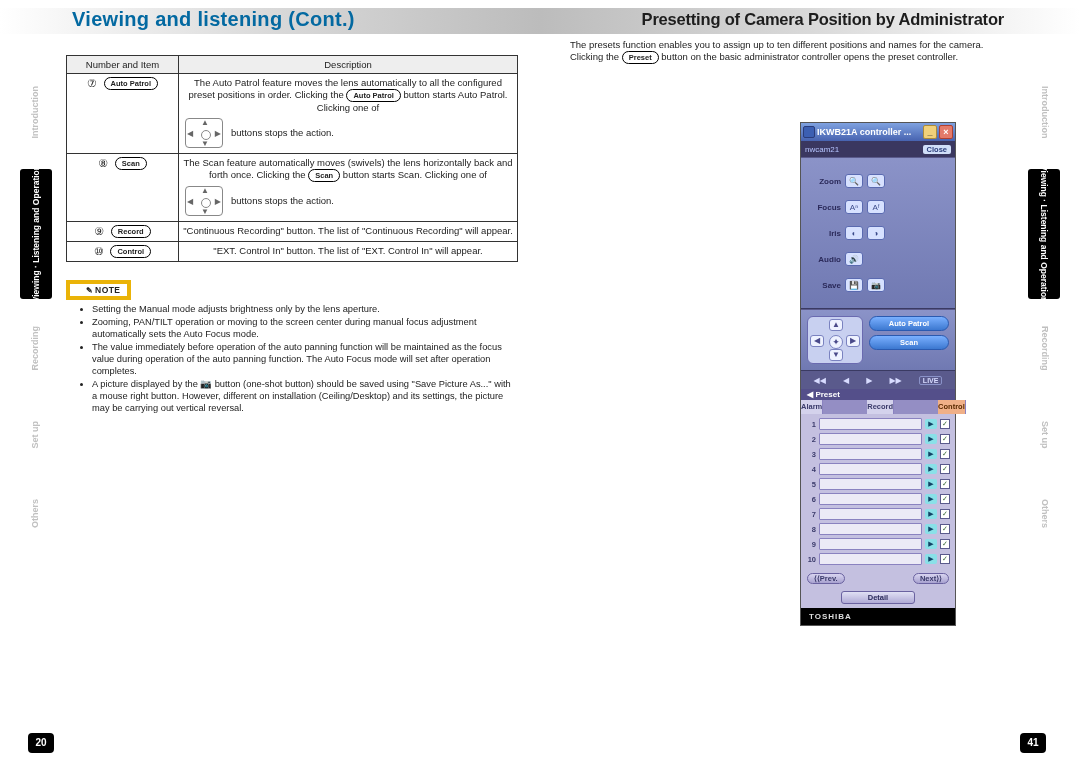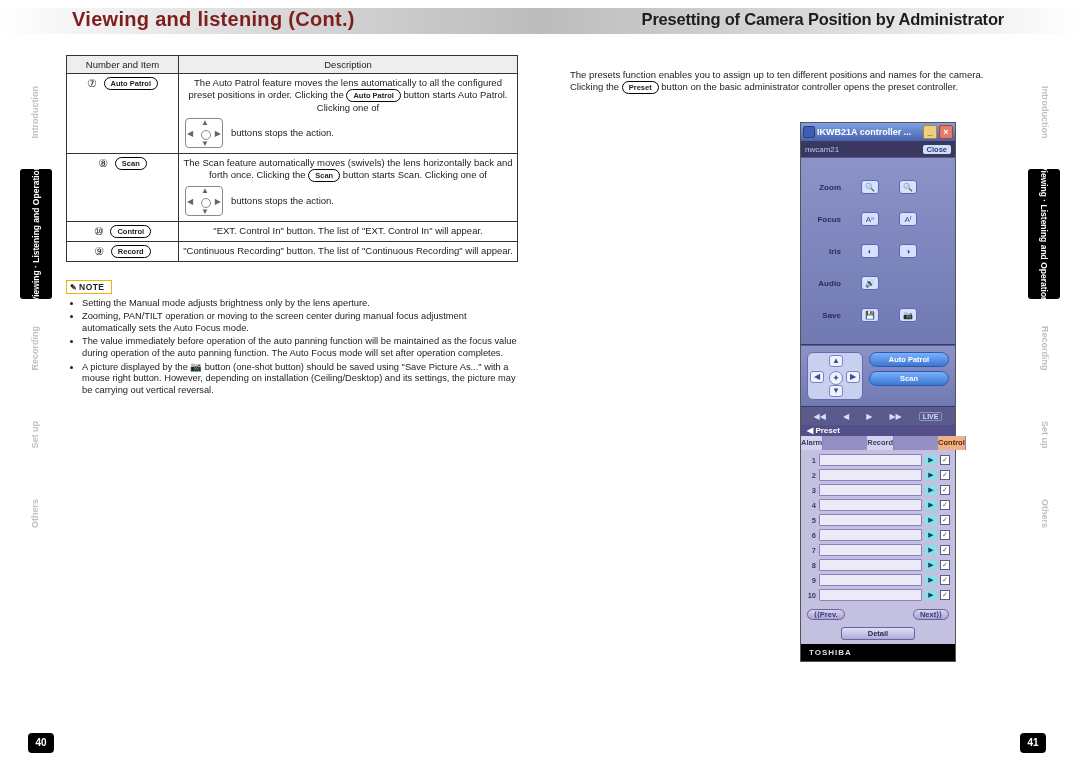--- a/index.html
+++ b/index.html
@@ -3,21 +3,21 @@
 <meta charset="utf-8">
 <style>
   * { box-sizing: border-box; margin: 0; padding: 0; }
   body { font-family: Arial, Helvetica, sans-serif; background: #fff; width: 1080px; height: 763px; position: relative; font-size: 10px; color: #222; }
   .page-wrap { display: flex; width: 1080px; height: 763px; }
   .page { width: 540px; height: 763px; position: relative; padding: 0; }
   .page-left { border-right: none; }
   .title-bg { position: absolute; height: 26px; top: 8px; }
   .title-left-bg { left: 0; right: 540px; background: linear-gradient(to right, #fff, #d9d9d9, #bcbcbc); }
   .title-right-bg { left: 540px; right: 0; background: linear-gradient(to right, #bcbcbc, #d9d9d9, #fff); }
-  .page-title-left { position: absolute; top: 8px; left: 72px; font-size: 20px; font-weight: bold; font-family: "Arial Black", Arial, sans-serif; color: #7f1d1d; letter-spacing: 0.3px; }
+  .page-title-left { position: absolute; top: 8px; left: 72px; font-size: 20px; font-weight: bold; font-family: "Arial Black", Arial, sans-serif; color: #0369a1; letter-spacing: 0.3px; }
   .page-title-right { position: absolute; top: 10px; right: 76px; font-size: 16.5px; font-weight: bold; font-family: "Arial Narrow", Arial, sans-serif; color: #1d1d1d; letter-spacing: -0.2px; }
 
   
   .side-tabs { position: absolute; top: 60px; width: 32px; }
   .page-left .side-tabs { left: 20px; }
   .page-right .side-tabs { right: 20px; }
   .tab { display: flex; align-items: center; justify-content: center; text-align: center; font-size: 9px; font-weight: bold; padding: 16px 2px; margin-bottom: 4px; border-radius: 3px; }
   .tab span { writing-mode: vertical-rl; text-orientation: mixed; white-space: nowrap; line-height: 1.05; }
   .page-left .tab span { transform: rotate(180deg); }
   .tab.inactive { color: #c0c0c0; }
@@ -40,40 +40,40 @@
   .arrowpad::before { content: ""; position: absolute; width: 8px; height: 8px; left: 15px; top: 11px; border: 1px solid #888; border-radius: 50%; }
   .arrowpad .ar { position: absolute; font-size: 8px; color: #666; }
   .arrowpad .au { left: 15px; top: -1px; }
   .arrowpad .ad { left: 15px; bottom: -1px; }
   .arrowpad .al { left: 1px; top: 10px; }
   .arrowpad .arr { right: 1px; top: 10px; }
   .desc-row-text { line-height: 1.25; }
   .desc-inline { display: flex; align-items: center; gap: 4px; margin-top: 2px; }
 
   .note-block { margin-top: 18px; }
-  .note-badge { display: inline-block; border: 1px solid #eab308; padding: 1px 7px 1px 3px; font-size: 8.5px; font-weight: bold; letter-spacing: 0.4px; }
+  .note-badge { display: inline-block; border: 4px solid #eab308; padding: 1px 7px 1px 16px; font-size: 8.5px; font-weight: bold; letter-spacing: 0.4px; }
   .note-badge::before { content: "✎"; font-size: 8px; margin-right: 2px; }
   .note-list { margin: 4px 0 0 16px; font-size: 9.3px; line-height: 1.25; padding: 0; }
-  .note-list li { margin-bottom: 2px; list-style: disc; }
+  .note-list li { margin-bottom: 2px; list-style: disc; margin-left: 10px; }
 
   
-  .right-content { position: absolute; top: 69px; right: 66px; left: 30px; font-size: 9.5px; line-height: 1.25; }
+  .right-content { position: absolute; top: 39px; right: 66px; left: 30px; font-size: 9.5px; line-height: 1.25; }
 
   .controller-panel { position: absolute; top: 122px; left: 260px; width: 156px; background: linear-gradient(#2b2a3a, #2b2a3a); border: 1px solid #555; font-family: Tahoma, Arial, sans-serif; }
   .cp-titlebar { height: 18px; background: linear-gradient(#7fa2e0, #4763b0); display: flex; align-items: center; padding: 0 2px; gap: 2px; font-size: 9px; color: #fff; font-weight: bold; }
   .cp-titlebar .cpicon { width: 12px; height: 12px; background: #3c5fb2; border: 1px solid #2a3c7a; border-radius: 2px; }
   .cp-titlebar .cptitle { flex: 1; white-space: nowrap; overflow: hidden; }
   .cp-titlebar .wbtn { width: 14px; height: 14px; background: #f0d07a; border: 1px solid #aa8a3a; border-radius: 2px; font-size: 9px; line-height: 12px; text-align: center; color: #333; }
   .cp-titlebar .wbtn.close { background: #e47a6a; border-color: #b04030; color: #fff; }
 
   .cp-camlabel { background: #3a3760; color: #b6c5ff; height: 16px; padding: 0 4px; display: flex; align-items: center; justify-content: space-between; font-size: 8px; }
   .closebtn { background: #d0def8; color: #2a3c7a; border-radius: 2px; padding: 0 4px; font-size: 7.5px; font-weight: bold; }
 
   .cp-sect { background: linear-gradient(#8b93c8, #7079b2); border-top: 1px solid #5a5a8c; border-bottom: 1px solid #3a3a62; padding: 4px 6px; }
-  .cp-row { display: flex; align-items: center; gap: 20px; margin: 18px 0; }
+  .cp-row { display: flex; align-items: center; gap: 4px; margin: 12px 0; }
   .cp-label { width: 34px; font-size: 8px; color: #2b2a5a; font-weight: bold; text-align: right; }
   .cp-icon { width: 18px; height: 14px; background: #d7e1ff; border: 1px solid #5a6ab0; border-radius: 3px; display: inline-flex; align-items: center; justify-content: center; font-size: 8px; color: #3a4a8a; }
 
   .cp-ptz { background: linear-gradient(#8b93c8, #7079b2); padding: 6px; display: flex; gap: 6px; border-top: 1px solid #5a5a8c; border-bottom: 1px solid #3a3a62; }
   .ptz-pad { width: 56px; height: 48px; background: #c8d0f0; border: 1px solid #6a6ab0; border-radius: 6px; position: relative; }
   .ptz-pad .pbtn { position: absolute; width: 14px; height: 12px; background: #eef2ff; border: 1px solid #7a82c0; border-radius: 3px; font-size: 8px; line-height: 10px; text-align: center; color: #4a4a8a; }
   .ptz-pad .pc { left: 21px; top: 18px; border-radius: 50%; width: 14px; height: 14px; font-size: 9px; line-height: 13px; }
   .ptz-pad .pu { left: 21px; top: 2px; }
   .ptz-pad .pd { left: 21px; bottom: 2px; }
   .ptz-pad .pl { left: 2px; top: 18px; }
@@ -170,46 +170,46 @@
                     <span class="ar au">▲</span>
                     <span class="ar ad">▼</span>
                     <span class="ar al">◀</span>
                     <span class="ar arr">▶</span>
                   </span>
                   <span>buttons stops the action.</span>
                 </div>
               </td>
             </tr>
             <tr>
+              <td class="numcol"><span class="circnum">⑨</span> <span class="pillbtn">Record</span></td>
+              <td>
+                <div class="desc-row-text">"Continuous Recording" button.  The list of "Continuous Recording" will appear.</div>
+              </td>
+            </tr>
+            <tr>
               <td class="numcol"><span class="circnum">⑩</span> <span class="pillbtn">Control</span></td>
               <td>
                 <div class="desc-row-text">"EXT. Control In" button.  The list of "EXT. Control In" will appear.</div>
-              </td>
-            </tr>
-            <tr>
-              <td class="numcol"><span class="circnum">⑨</span> <span class="pillbtn">Record</span></td>
-              <td>
-                <div class="desc-row-text">"Continuous Recording" button.  The list of "Continuous Recording" will appear.</div>
               </td>
             </tr>
           </tbody>
       </table>
 
       <div class="note-block">
         <span class="note-badge">NOTE</span>
         <ul class="note-list" id="note-list">
             <li>Setting the Manual mode adjusts brightness only by the lens aperture.</li>
             <li>Zooming, PAN/TILT operation or moving to the screen center during manual focus adjustment automatically sets the Auto Focus mode.</li>
             <li>The value immediately before operation of the auto panning function will be maintained as the focus value during operation of the auto panning function. The Auto Focus mode will set after operation completes.</li>
-            <li>A picture displayed by the 📷 button (one-shot button) should be saved using "Save Picture As..." with a mouse right button. However, depending on installation (Ceiling/Desktop) and its settings, the picture may be carrying out vertical reversal.</li>
+            <li>A picture displayed by the 📷 button (one-shot button) should be saved using "Save Picture As..." with a mouse right button. However, different on installation (Ceiling/Desktop) and its settings, the picture may be carrying out vertical reversal.</li>
           </ul>
       </div>
     </div>
 
-    <div class="pagenum">40</div>
+    <div class="pagenum">20</div>
   </div>
 
   <div class="page page-right">
     <div class="side-tabs" id="tabs-right">
         <div class="tab t-intro inactive">
           <span>Introduction</span>
         </div>
         <div class="tab t-view active">
           <span>Viewing · Listening
 and Operation</span>

